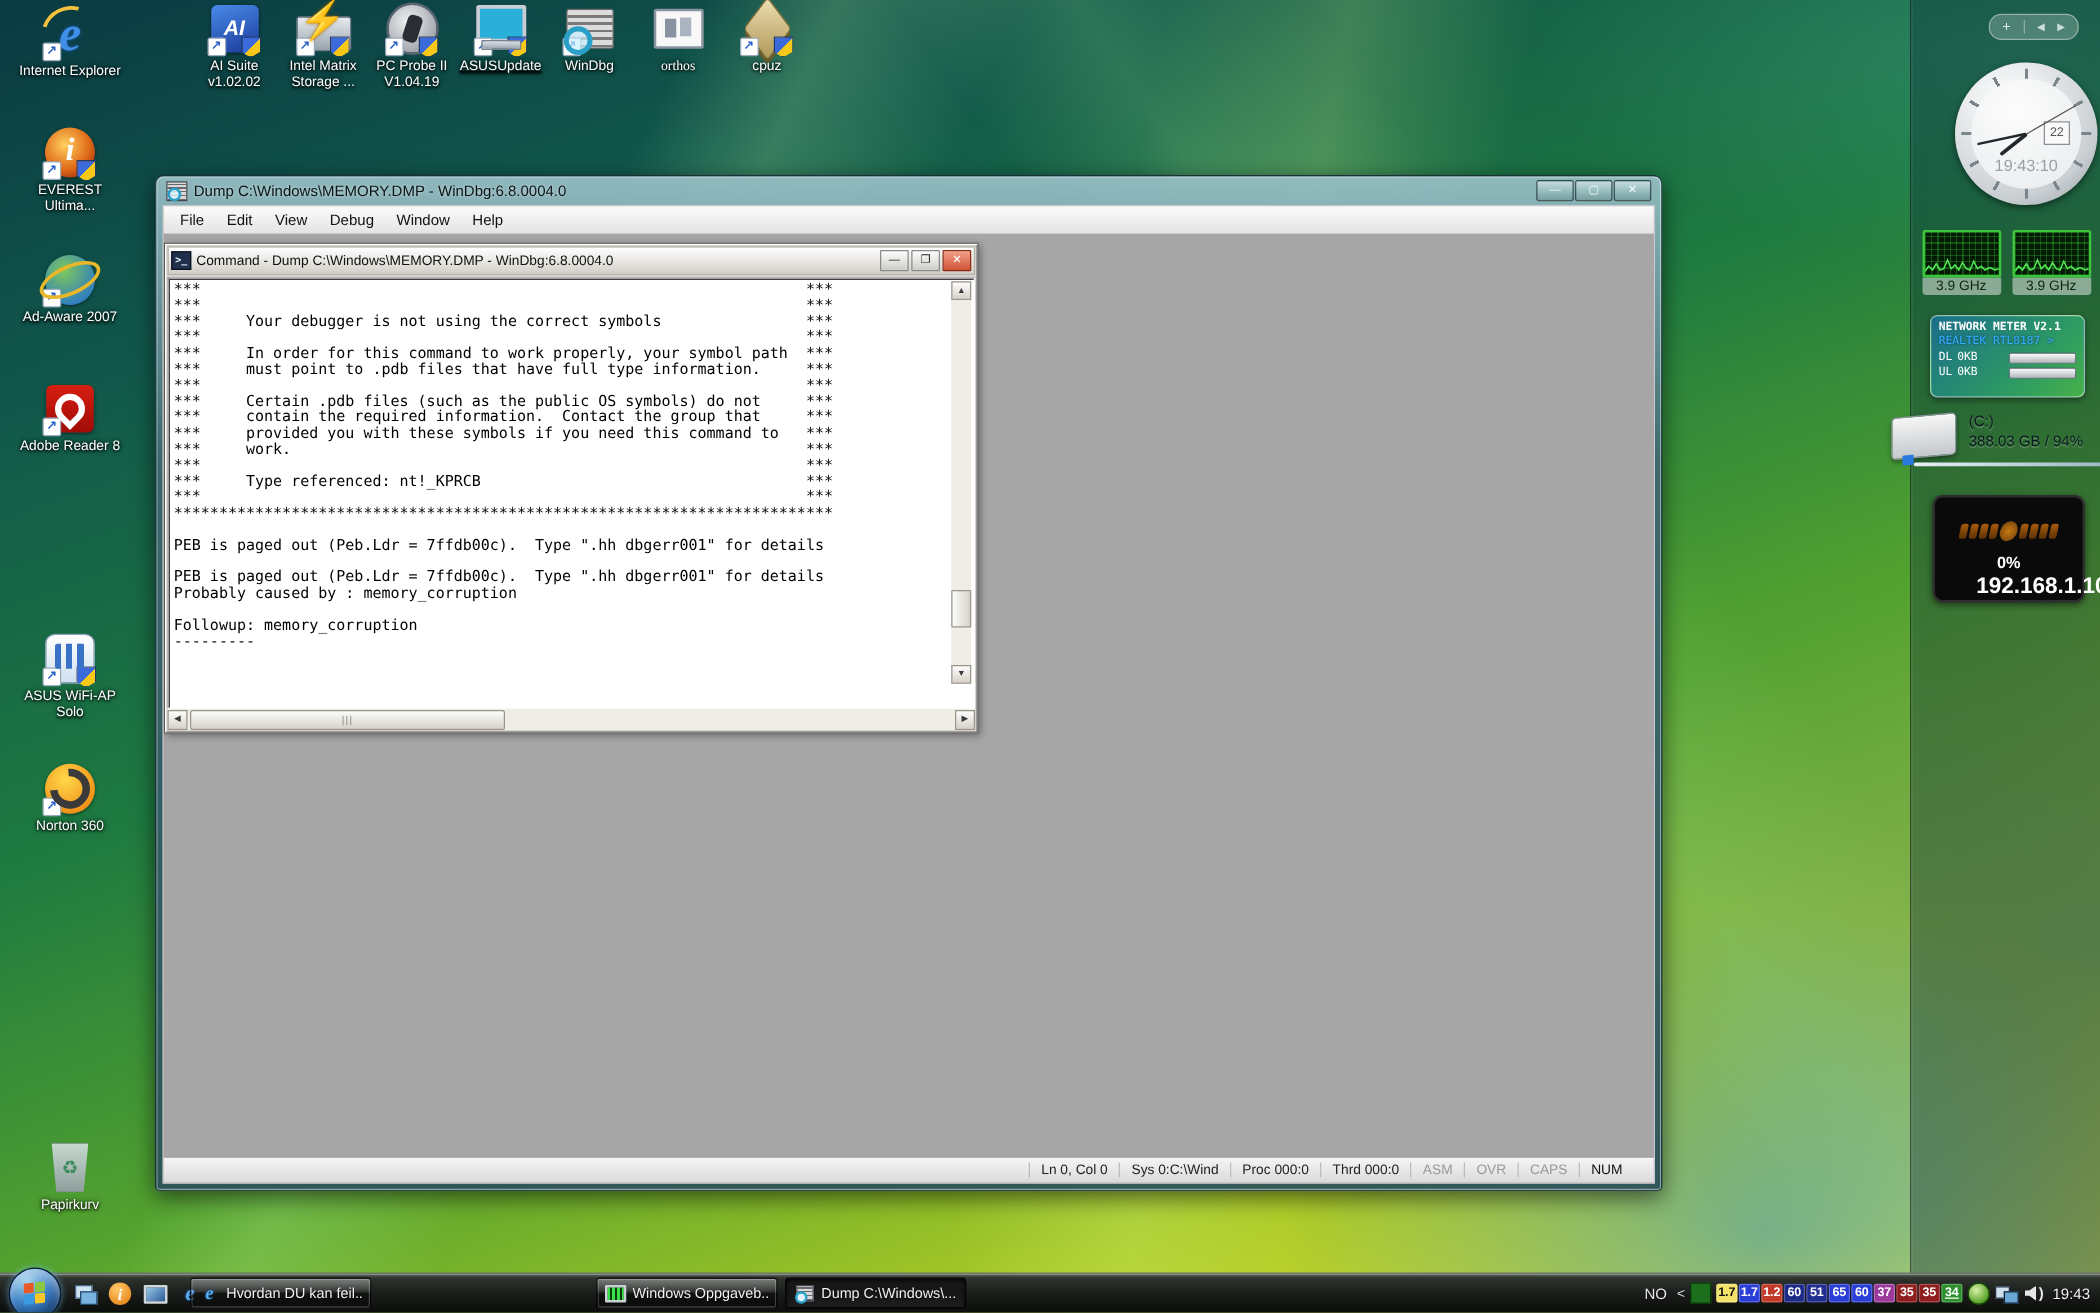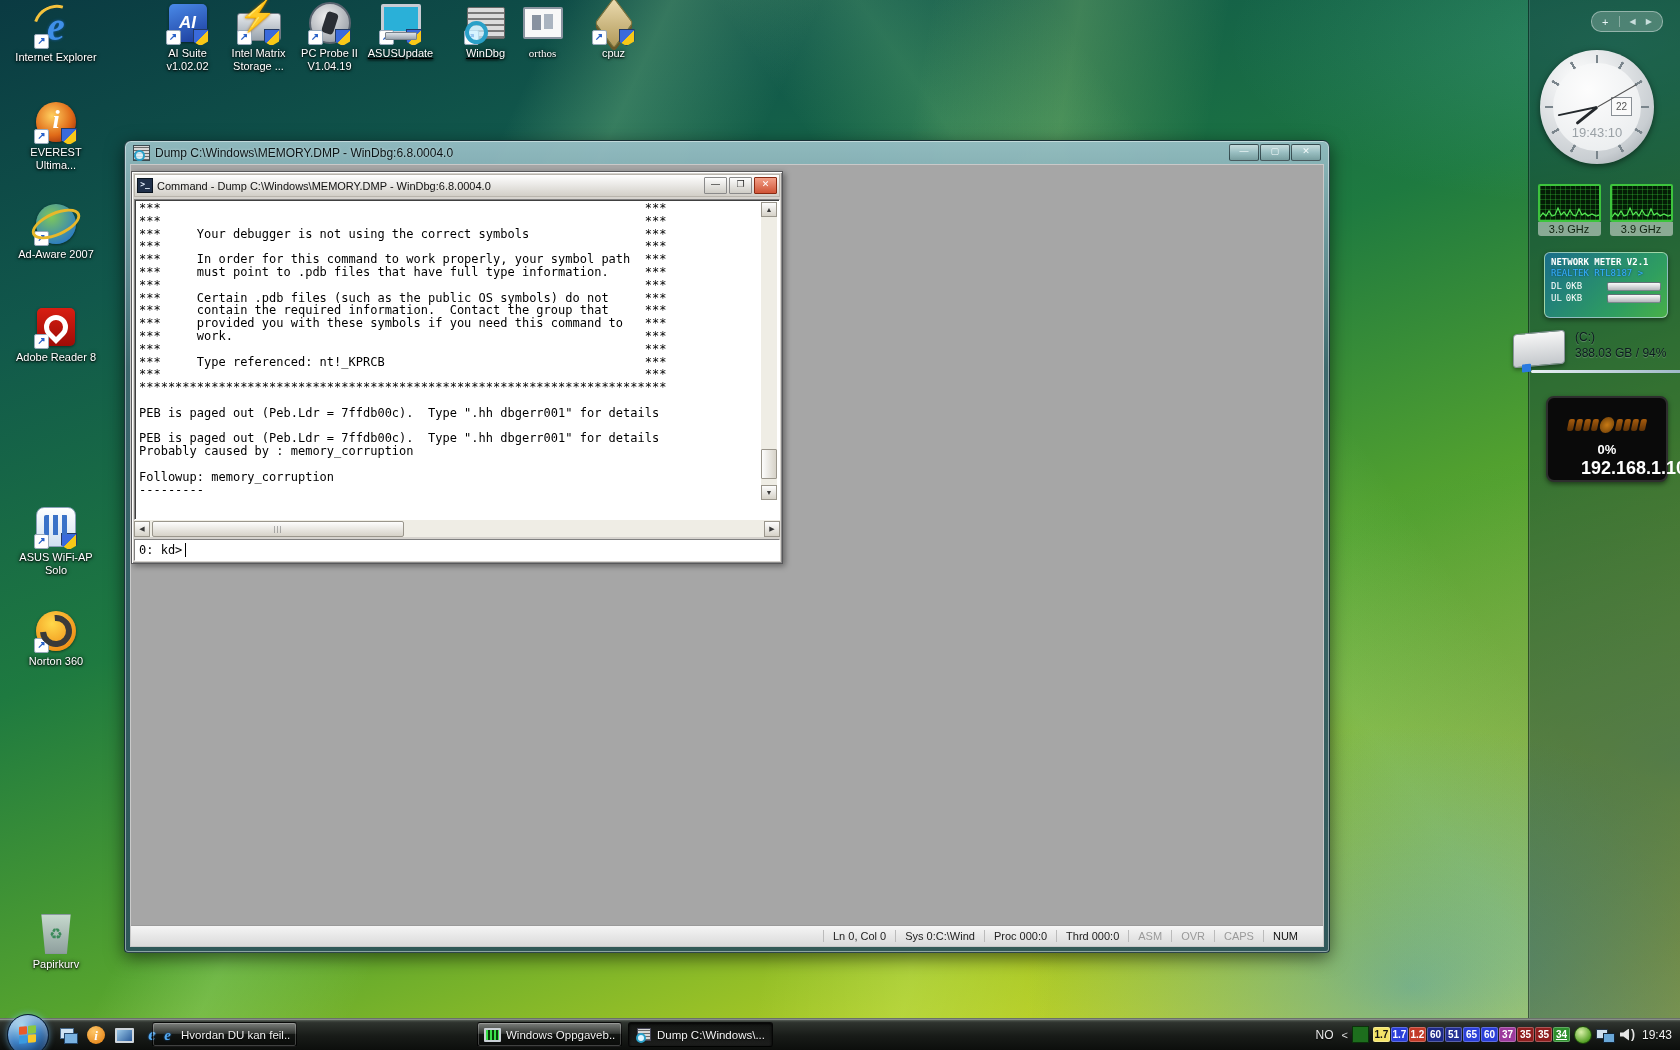--- a/index.html
+++ b/index.html
@@ -30,21 +30,21 @@
   #left-col .cell{left:0;}
   #left-col .cell:nth-of-type(1){top:6px;}   #left-col .cell:nth-of-type(2){top:101px;}
   #left-col .cell:nth-of-type(3){top:203px;} #left-col .cell:nth-of-type(4){top:306px;}
   #left-col .cell:nth-of-type(5){top:506px;} #left-col .cell:nth-of-type(6){top:610px;}
   #left-col .cell:nth-of-type(7){top:913px;}
   #top-row{position:absolute;left:152px;top:2px;height:92px;width:520px;}
   #top-row .cell{width:71px;top:0;}
   #top-row .cell .lbl{max-width:70px;}
   #top-row .cell:nth-of-type(1){left:0;}    #top-row .cell:nth-of-type(2){left:71px;}
   #top-row .cell:nth-of-type(3){left:142px;}#top-row .cell:nth-of-type(4){left:213px;text-decoration:underline;}
-  #top-row .cell:nth-of-type(5){left:298px;text-decoration:underline;}#top-row .cell:nth-of-type(6){left:355px;font-family:Liberation Serif, serif;}
+  #top-row .cell:nth-of-type(5){left:284px;}#top-row .cell:nth-of-type(6){left:355px;font-family:Liberation Serif, serif;}
   #top-row .cell:nth-of-type(7){left:426px;}
   
   .i-ie::before{content:"e";font:italic bold 40px/1 "Liberation Serif",serif;color:#3f8fe8;text-shadow:0 0 3px #1a5fae;}
   .i-ie::after{content:"";position:absolute;width:40px;height:38px;border:3px solid transparent;border-top-color:#f4c23c;border-radius:50%;transform:rotate(-28deg);}
   .i-everest::before{content:"";width:40px;height:40px;border-radius:50%;background:radial-gradient(circle at 40% 35%,#ffd060,#e06a18 55%,#8a1c08 95%);box-shadow:0 1px 3px rgba(0,0,0,.5);}
   .i-everest::after{content:"i";position:absolute;font:italic bold 26px/1 "Liberation Serif",serif;color:#fff;top:6px;}
   .i-adaware::before{content:"";width:40px;height:40px;border-radius:50%;background:radial-gradient(circle at 38% 32%,#7ec85a,#2f7ec0 75%,#1a4a80);box-shadow:0 1px 3px rgba(0,0,0,.5);}
   .i-adaware::after{content:"";position:absolute;width:46px;height:18px;border:3px solid #e8b82a;border-radius:50%;transform:rotate(-24deg);}
   .i-adobe::before{content:"";width:38px;height:38px;border-radius:5px;background:linear-gradient(180deg,#d81e12,#9e0c06);box-shadow:0 1px 3px rgba(0,0,0,.5);}
   .i-adobe::after{content:"";position:absolute;width:14px;height:14px;border:5px solid #fff;border-radius:50% 50% 0 50%;transform:rotate(45deg);}
@@ -66,21 +66,21 @@
   .i-orthos::before{content:"";width:36px;height:28px;background:#f8f8f8;border:2px solid #8a94a0;border-radius:2px;}
   .i-orthos::after{content:"";position:absolute;width:9px;height:15px;top:13px;left:12px;background:#8892a0;box-shadow:12px -1px 0 #aab4c0;}
   .i-cpuz::before{content:"";width:30px;height:30px;background:linear-gradient(135deg,#ecdcb0,#b09858);border:1px solid #8a7438;border-radius:4px;transform:rotate(45deg) skew(8deg,8deg);box-shadow:2px 2px 0 #6a5828;}
   
   #sidebar{position:absolute;left:1528px;top:0;width:152px;height:1019px;background:rgba(8,40,52,.38);
     border-left:1px solid rgba(0,0,0,.35);box-shadow:inset 1px 0 0 rgba(255,255,255,.12);}
   #gadget-nav{position:absolute;right:18px;top:11px;width:70px;height:19px;border-radius:10px;
     background:rgba(255,255,255,.22);border:1px solid rgba(255,255,255,.4);display:flex;align-items:center;justify-content:space-evenly;color:#eaf6f8;font-size:11px;}
   #gadget-nav .sep{width:1px;height:11px;background:rgba(255,255,255,.35);}
   #gadget-nav .nav-arrow{font-size:8px;opacity:.8;}
-  #clock{position:absolute;left:11px;top:50px;width:114px;height:114px;border-radius:50%;
+  #clock{position:absolute;left:35px;top:50px;width:114px;height:114px;border-radius:50%;
     background:radial-gradient(circle at 35% 28%,#ffffff,#c9ced2 70%,#8f959b);box-shadow:0 2px 6px rgba(0,0,0,.5);}
   #clock .face{position:absolute;inset:5px;border-radius:50%;background:repeating-conic-gradient(from -1.5deg,#7a858c 0 3deg,rgba(0,0,0,0) 3deg 30deg);}
   #clock .face-inner{position:absolute;inset:13px;border-radius:50%;background:radial-gradient(circle at 40% 30%,#fdfdfd,#e7eaec);}
   #clock .hand{position:absolute;left:50%;bottom:50%;transform-origin:50% 100%;background:#23282c;border-radius:2px;}
   #clock .hour{width:3px;height:27px;margin-left:-1.5px;transform:rotate(231.5deg);}
   #clock .minute{width:2px;height:40px;margin-left:-1px;transform:rotate(258deg);}
   #clock .second{width:1px;height:45px;background:#555;transform:rotate(60deg);}
   #clock .digital{position:absolute;left:0;right:0;bottom:24px;text-align:center;font-size:13px;color:#9aa1a6;}
   #clock .date-box{position:absolute;right:22px;top:47px;width:19px;height:17px;border:1px solid #8a9096;background:#fafafa;color:#555;font-size:10px;line-height:17px;text-align:center;}
   #cpu-row{position:absolute;left:0;top:184px;width:152px;display:flex;justify-content:center;gap:9px;}
@@ -334,20 +334,29 @@
     <div id="title-bar">
       <span class="app-icon"></span>
       <span id="title-text">Dump C:\Windows\MEMORY.DMP - WinDbg:6.8.0004.0</span>
       <span id="win-buttons">
         <span class="wbtn">—</span>
         <span class="wbtn">▢</span>
         <span class="wbtn">✕</span>
       </span>
     </div>
     <div id="win-client">
+      <div id="menu-bar">
+
+      <span class="menu-item">File</span>
+          <span class="menu-item">Edit</span>
+          <span class="menu-item">View</span>
+          <span class="menu-item">Debug</span>
+          <span class="menu-item">Window</span>
+          <span class="menu-item">Help</span>
+        </div>
       <div id="mdi">
 
         <div id="cmd">
           <div id="cmd-title">
             <span class="cmd-icon">&gt;_</span>
             <span id="cmd-title-text">Command - Dump C:\Windows\MEMORY.DMP - WinDbg:6.8.0004.0</span>
             <span id="cmd-buttons">
               <span class="cbtn">—</span>
               <span class="cbtn">❐</span>
               <span class="cbtn close">✕</span>
@@ -383,24 +392,20 @@
                 <span class="vthumb"></span>
                 <span class="sbtn down">▼</span>
               </div>
             </div>
             <div id="hscroll">
               <span class="sbtn left">◀</span>
               <span class="hthumb">|||</span>
               <span class="sbtn right">▶</span>
             </div>
           </div>
-          <div id="cmd-input">
-            <span>0: kd&gt;</span>
-            <span id="caret"></span>
-          </div>
         </div>
 
       </div>
       <div id="status-bar">
         <span style="display:flex;">
 
         <span class="seg">Ln 0, Col 0</span>
             <span class="seg">Sys 0:C:\Wind</span>
             <span class="seg">Proc 000:0</span>
             <span class="seg">Thrd 000:0</span>

